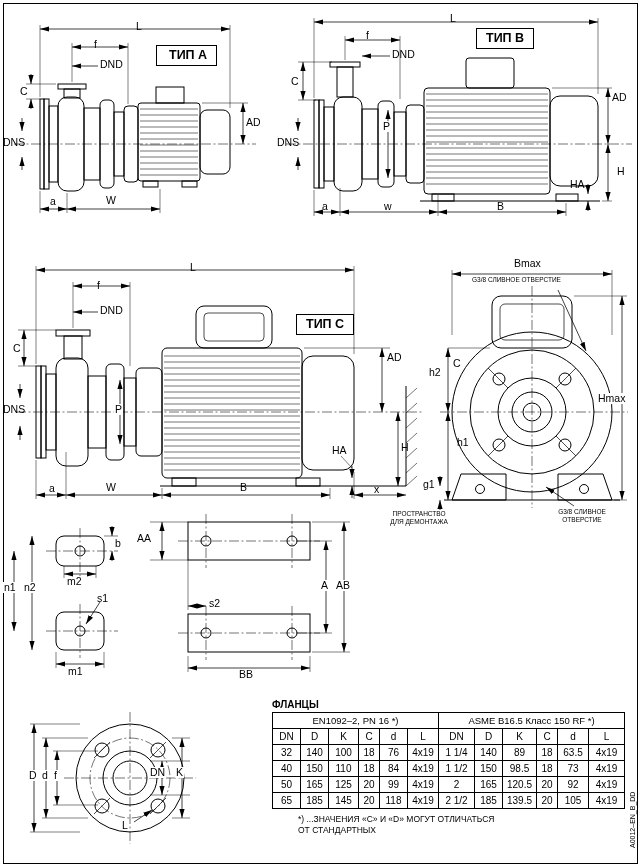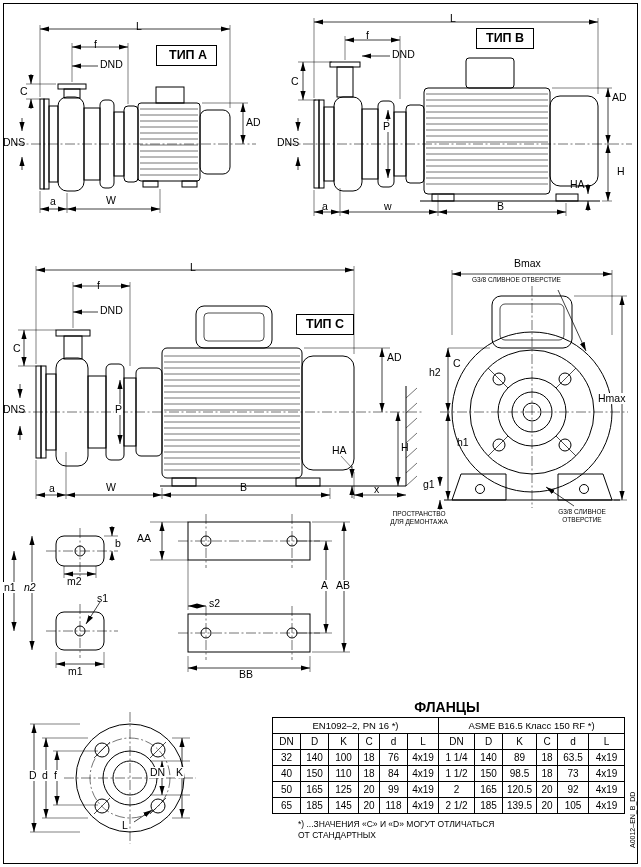--- a/index.html
+++ b/index.html
@@ -14,21 +14,21 @@
   svg .d  { fill:none; stroke:#000; stroke-width:0.75; }
   svg .x  { fill:none; stroke:#000; stroke-width:0.5; }
   svg .cl { fill:none; stroke:#000; stroke-width:0.55; stroke-dasharray:10 2.5 2 2.5; }
   #label-layer { position:absolute; inset:0; }
   .lbl { position:absolute; font-size:10.5px; line-height:1.05; white-space:pre-line; }
   .lbl.bg { background:#fff; padding:0 1px; }
   .lbl.ann { font-size:6.5px; line-height:1.2; text-align:center; }
   .lbl.typebox { border:1.3px solid #000; padding:3px 9px; font-size:12.5px;
                  font-weight:bold; background:#fff; white-space:nowrap; }
   .tablewrap { position:absolute; left:272px; top:699px; width:352px; }
-  .tcaption { text-align:center; font-size:14px; font-weight:bold; margin-bottom:2px; padding-right:2px; }
+  .tcaption { text-align:left; font-size:10px; font-weight:bold; margin-bottom:2px; padding-right:2px; }
   table { border-collapse:collapse; width:100%; table-layout:fixed; }
   th,td { border:1px solid #000; font-size:10px; font-weight:normal;
           text-align:center; padding:2px 0; overflow:hidden; }
   thead tr.grp th { font-size:9.5px; }
   .tfoot { font-size:8.5px; margin-top:5px; line-height:1.35; padding-left:26px; }
   .vcode { position:absolute; left:629px; top:848px; font-size:7px;
            transform:rotate(-90deg); transform-origin:0 0; white-space:nowrap; }
 </style>
 </head>
 <body>
@@ -379,21 +379,21 @@
     <span class="lbl" style="left: 429px; top: 367px;">h2</span>
     <span class="lbl" style="left: 453px; top: 358px;">C</span>
     <span class="lbl bg" style="left: 597px; top: 382px; margin-top: 11px;">Hmax</span>
     <span class="lbl" style="left: 429px; top: 437px; margin-left: 28px;">h1</span>
     <span class="lbl" style="left: 423px; top: 479px;">g1</span>
     <span class="lbl ann" style="left: 550px; top: 508px; width: 64px;">G3/8 СЛИВНОЕ
 ОТВЕРСТИЕ</span>
     <span class="lbl" style="left: 115px; top: 538px;">b</span>
     <span class="lbl" style="left: 67px; top: 576px;">m2</span>
     <span class="lbl bg" style="left: 3px; top: 582px;">n1</span>
-    <span class="lbl bg" style="left: 23px; top: 582px; font-style: italic;">n2</span>
+    <span class="lbl bg" style="left: 23px; top: 582px;">n2</span>
     <span class="lbl" style="left: 97px; top: 593px;">s1</span>
     <span class="lbl" style="left: 68px; top: 666px;">m1</span>
     <span class="lbl" style="left: 137px; top: 533px;">AA</span>
     <span class="lbl bg" style="left: 320px; top: 580px;">A</span>
     <span class="lbl bg" style="left: 335px; top: 580px;">AB</span>
     <span class="lbl" style="left: 209px; top: 598px;">s2</span>
     <span class="lbl" style="left: 239px; top: 669px;">BB</span>
     <span class="lbl bg" style="left: 28px; top: 770px;">D</span>
     <span class="lbl bg" style="left: 41px; top: 770px;">d</span>
     <span class="lbl bg" style="left: 53px; top: 770px;">f</span>

